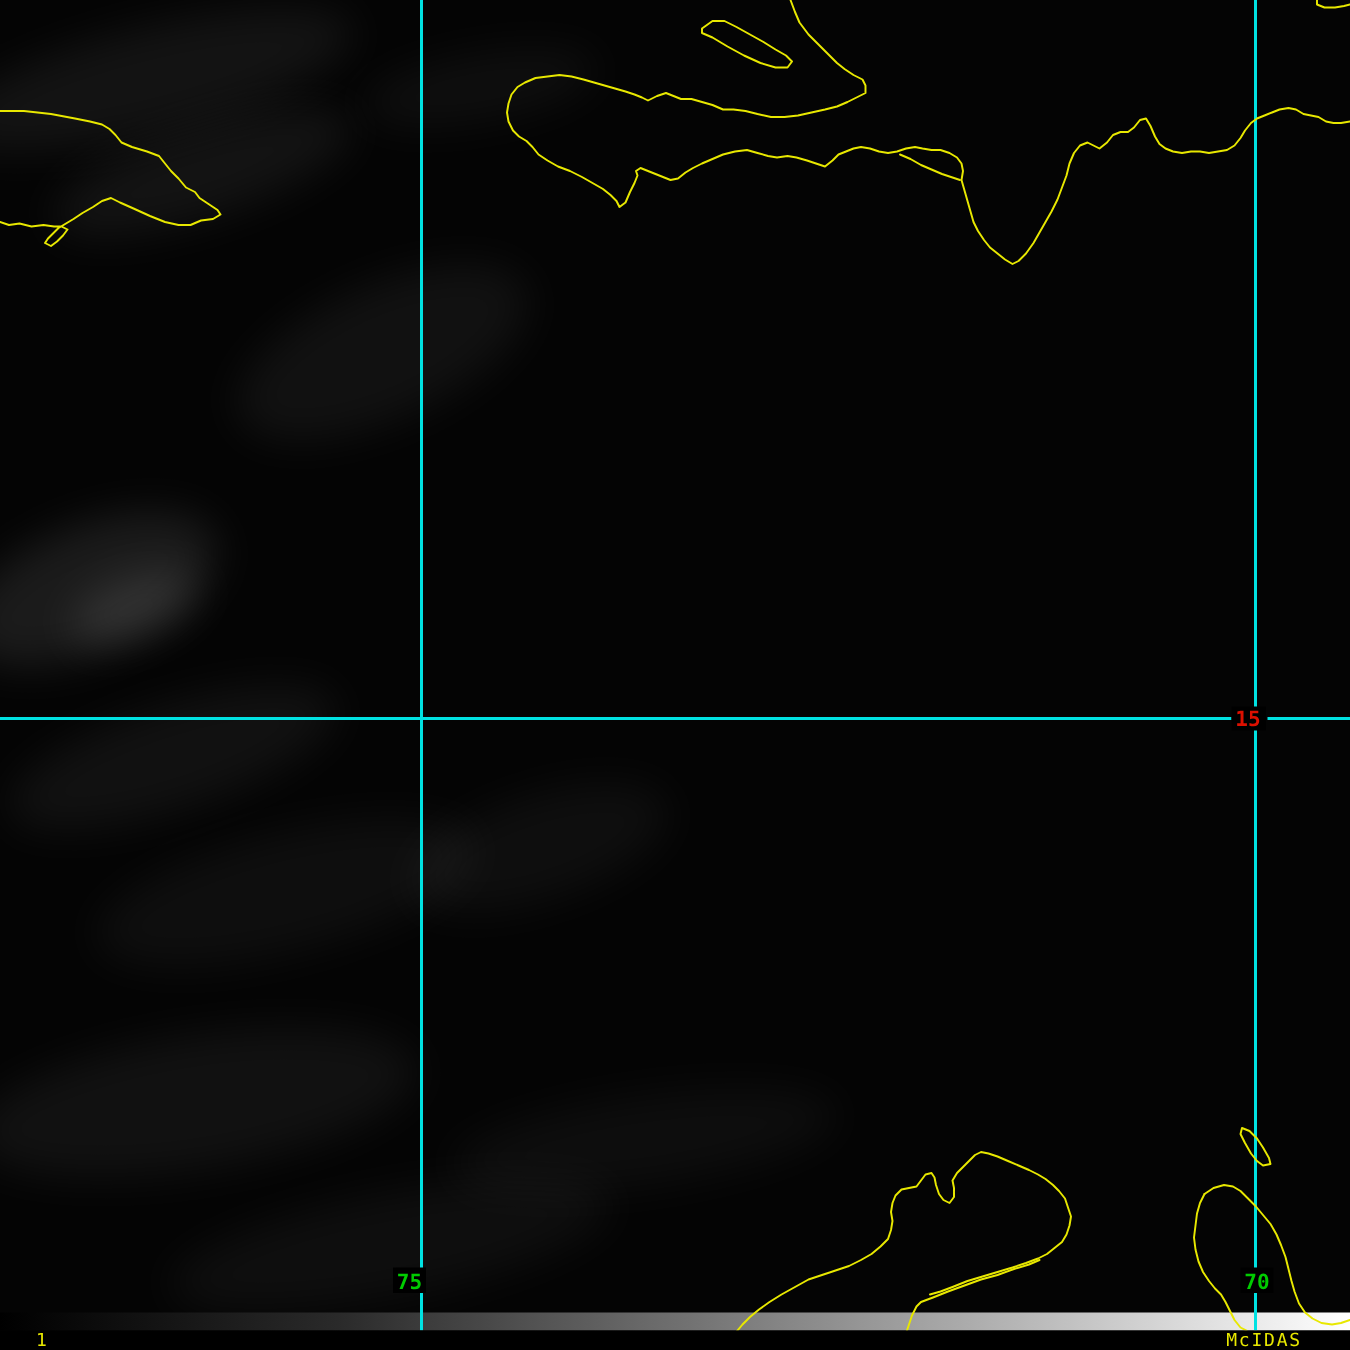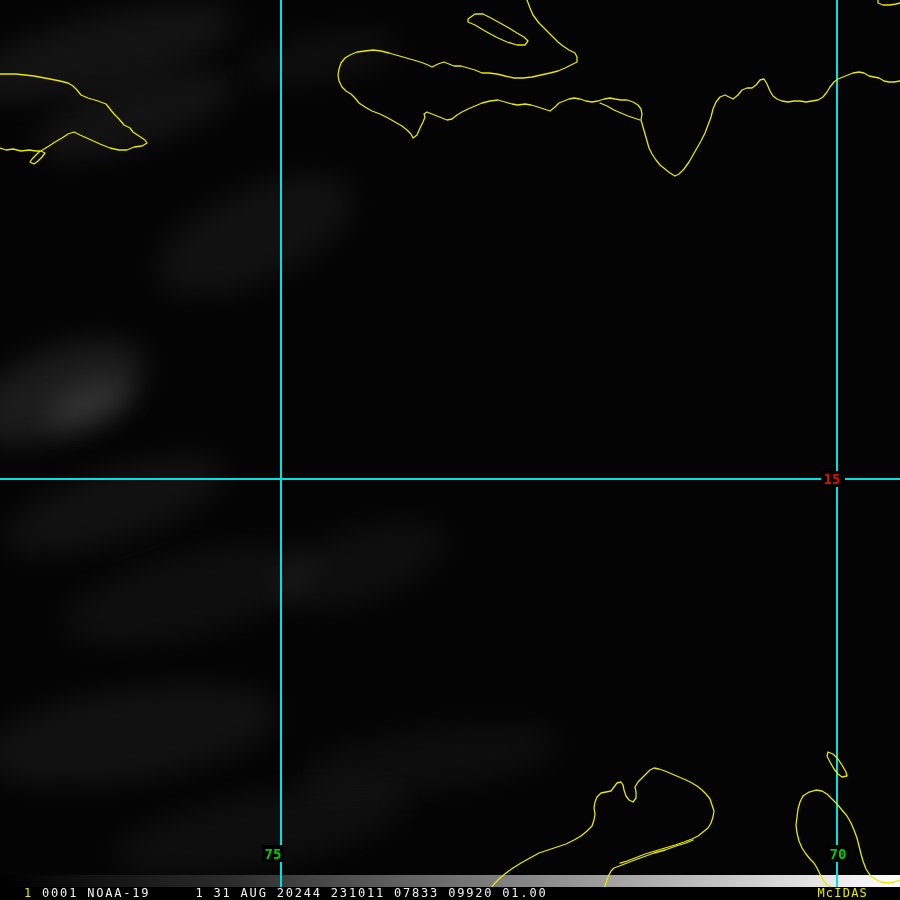--- a/index.html
+++ b/index.html
@@ -87,17 +87,17 @@
     <text class="geo lat" x="832" y="484">15</text>
 
     <rect class="label-bg" x="262" y="845" width="22" height="17"></rect>
     <text class="geo lon" x="273" y="859">75</text>
 
     <rect class="label-bg" x="827" y="845" width="22" height="17"></rect>
     <text class="geo lon" x="838" y="859">70</text>
   </svg>
 
   <div class="statusbar">
-    <span class="frame">1</span><span class="info"> 0001 NOAA-19     1 31 AUG 20244 231011 07833 09920 01.00</span>
+    <span class="frame">1</span>
     <span class="brand">McIDAS</span>
   </div>
 
 </div>
 
 </body></html>

